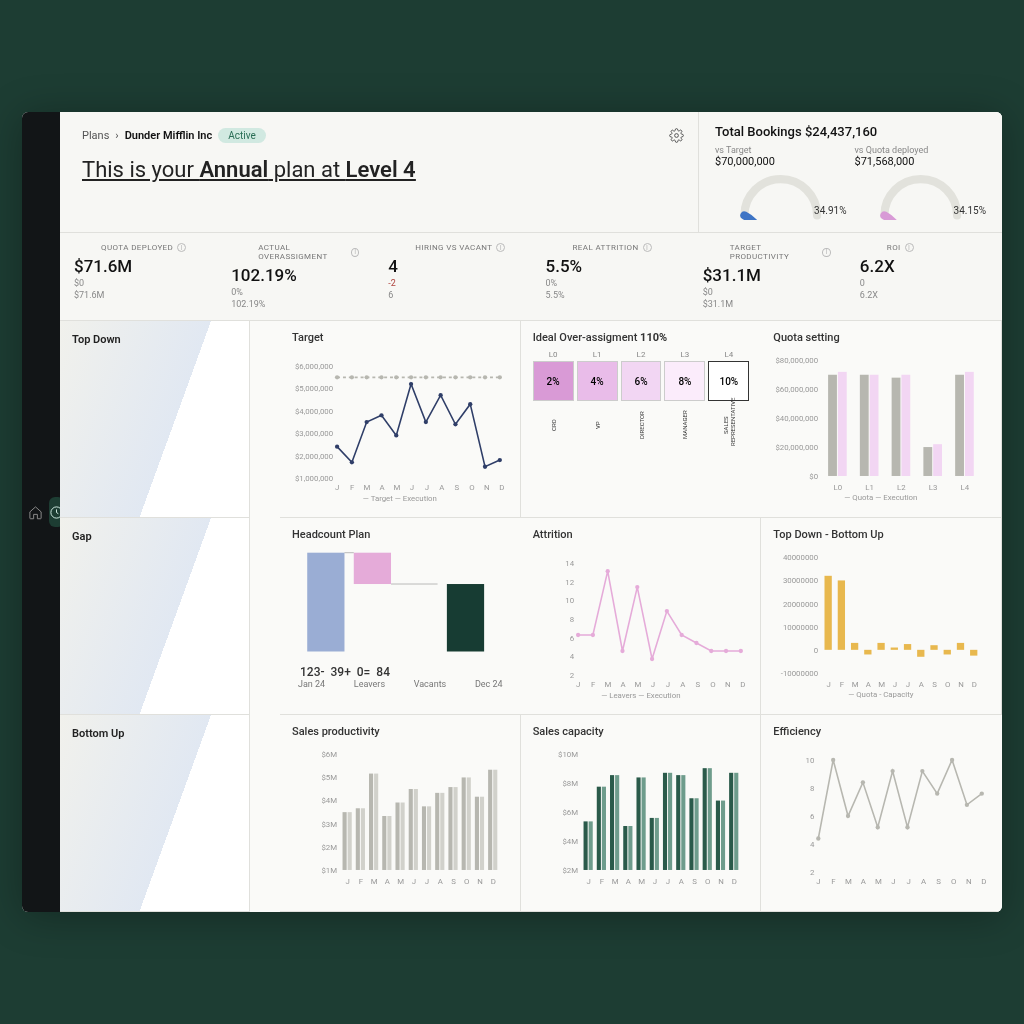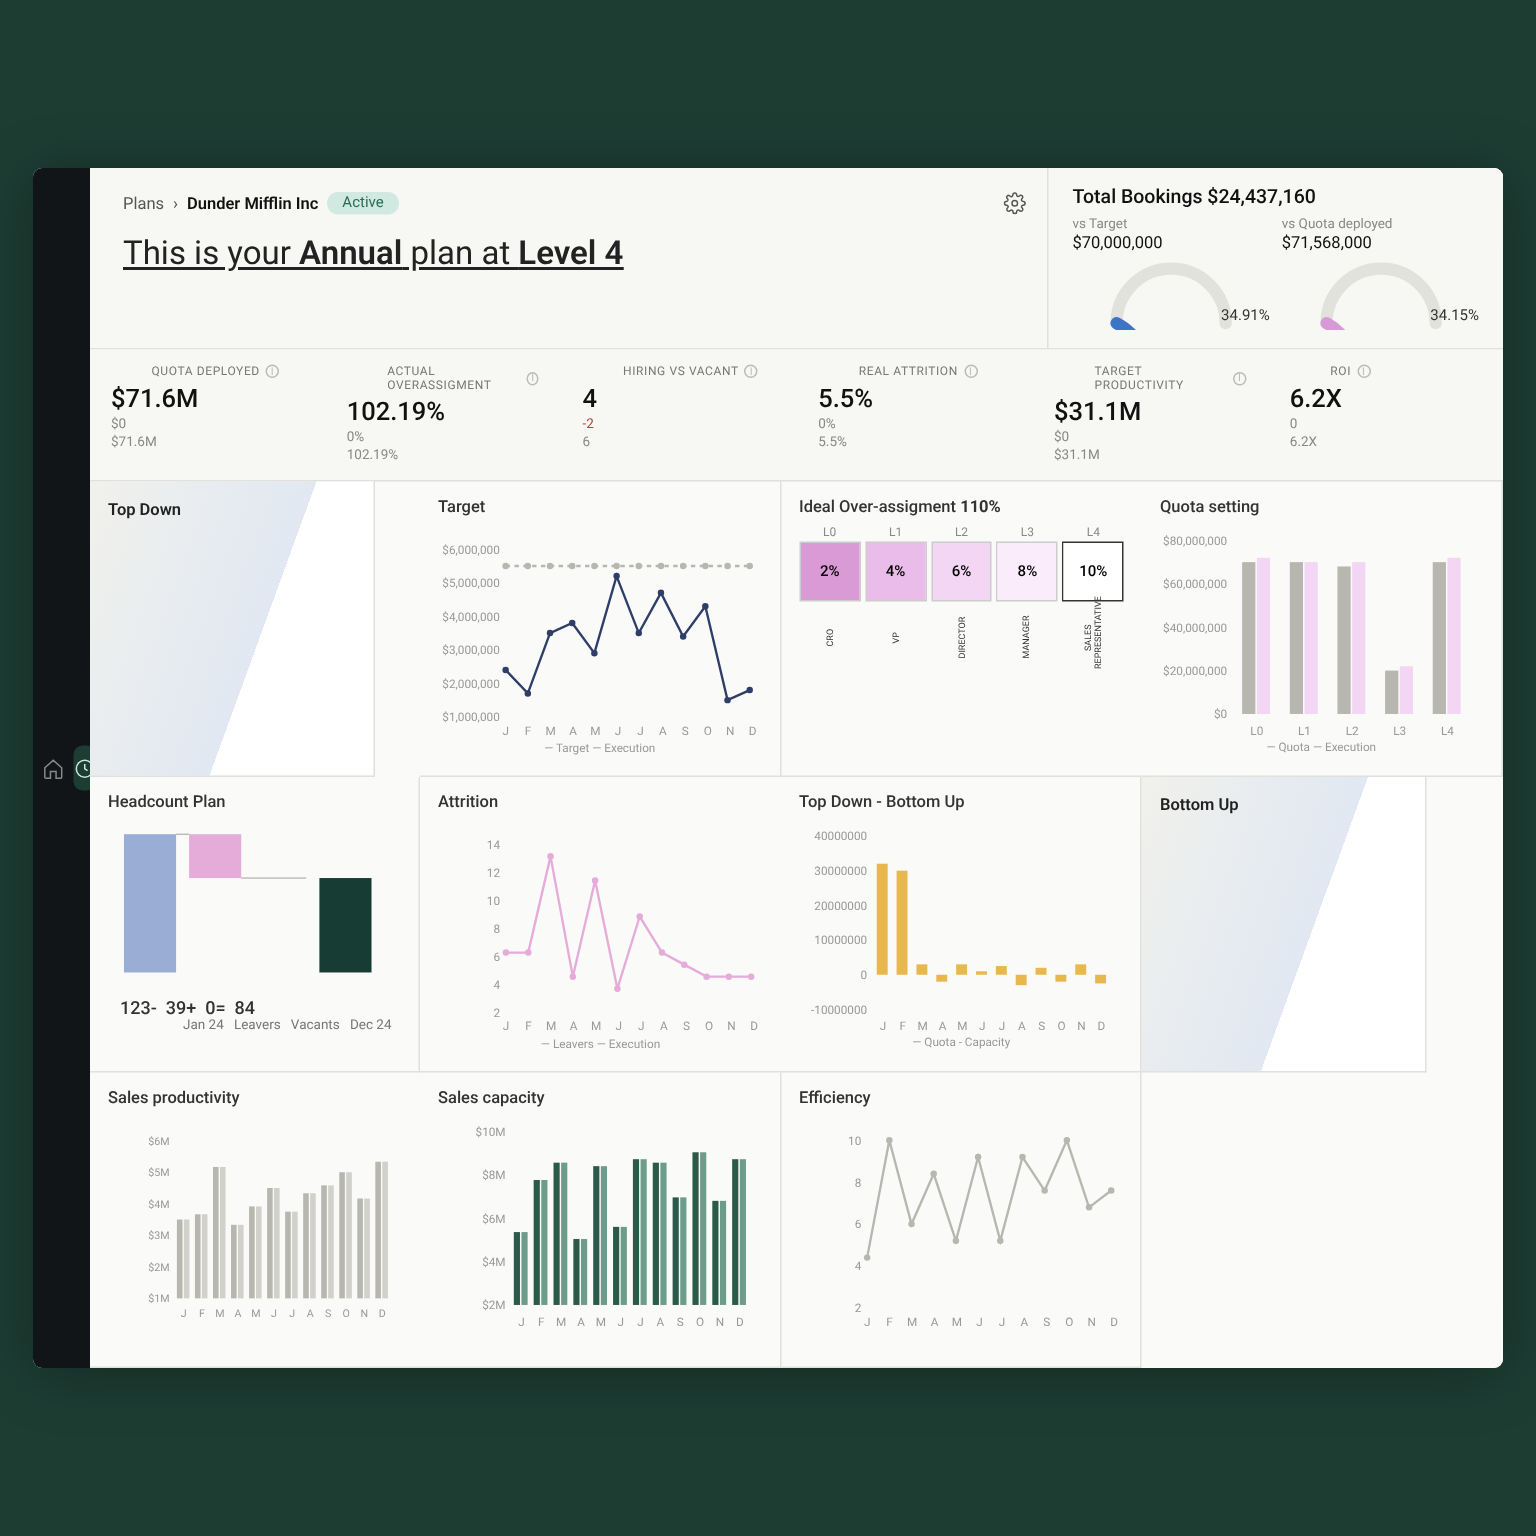--- a/index.html
+++ b/index.html
@@ -39,21 +39,21 @@
   .info-dot { width: 9px; height: 9px; border: 1px solid #bbb; border-radius: 50%; display: inline-flex; align-items: center; justify-content: center; font-size: 7px; color: #bbb; }
   .cell { border-right: 1px solid #e0e0dc; border-bottom: 1px solid #e0e0dc; padding: 10px 12px; position: relative; overflow: hidden; }
   .cell:nth-child(3n) { border-right: none; }
   .row-label-col { width: 190px; border-right: 1px solid #e0e0dc; border-bottom: 1px solid #e0e0dc; background: linear-gradient(110deg, #f1f1ec 0%, #e1e8f2 58%, #ffffff 58%); padding: 12px; }
   .row-label { font-size: 11px; font-weight: 600; color: #222; }
   .grid3 { display: grid; grid-template-columns: 220px 1fr 1fr 1fr; grid-auto-rows: 1fr; flex: 1; }
   .chart-title { font-size: 11px; color: #333; font-weight: 500; margin-bottom: 6px; }
   svg.chart { width: 100%; height: calc(100% - 20px); }
   .axis-tick { font-size: 8px; fill: #999; }
   .legend-text { font-size: 8px; fill: #999; }
-  .waterfall-labels { display: flex; justify-content: space-between; font-size: 9px; color: #777; padding: 0 6px; margin-left: 44px; }
+  .waterfall-labels { display: flex; justify-content: space-between; font-size: 9px; color: #777; padding: 0 6px; }
   .waterfall-values { display: flex; font-size: 12px; color: #333; font-weight: 500; padding: 0 8px; }
   .overassign-row { display: flex; gap: 3px; height: 96px; }
   .oa-col { flex: 1; display: flex; flex-direction: column; align-items: center; }
   .oa-swatch { width: 100%; flex: 1; display: flex; align-items: center; justify-content: center; font-size: 10px; font-weight: 500; border: 1px solid #ccc; }
   .oa-level { font-size: 8px; color: #888; margin-bottom: 2px; }
   .oa-role { font-size: 6px; color: #333; writing-mode: vertical-rl; transform: rotate(180deg); margin-top: 3px; height: 42px; text-align: center; }
 </style>
 </head>
 <body>
 
@@ -313,20 +313,23 @@
             <rect x="131" y="20.75" width="9" height="103.25" fill="#f2d6f3"></rect>
             <rect x="163.39999999999998" y="91.55" width="9" height="32.45" fill="#f2d6f3"></rect>
             <rect x="195.79999999999998" y="17.799999999999997" width="9" height="106.2" fill="#f2d6f3"></rect>
             <text class="axis-tick" x="66.2" y="138" text-anchor="middle">L0</text>
             <text class="axis-tick" x="98.60000000000001" y="138" text-anchor="middle">L1</text>
             <text class="axis-tick" x="131" y="138" text-anchor="middle">L2</text>
             <text class="axis-tick" x="163.39999999999998" y="138" text-anchor="middle">L3</text>
             <text class="axis-tick" x="195.79999999999998" y="138" text-anchor="middle">L4</text>
             <text class="legend-text" x="110" y="149" text-anchor="middle">— Quota   — Execution</text>
           </svg></div>
+        <div class="row-label-col">
+          <div class="row-label">Gap</div>
+        </div>
         <div class="cell">
       <div class="chart-title">Headcount Plan</div><svg class="chart" style="height:114px" viewBox="0 0 220 120">
             <rect x="12" y="6" width="39.2" height="104" fill="#9aadd4"></rect>
             <rect x="61" y="6" width="39.2" height="32.97560975609756" fill="#e5abd9"></rect>
             <line x1="51.2" y1="6" x2="61" y2="6" stroke="#999" stroke-width="0.7"></line>
             <line x1="100.2" y1="38.97560975609756" x2="149.2" y2="38.97560975609756" stroke="#999" stroke-width="0.7"></line>
             <rect x="159" y="38.975609756097555" width="39.2" height="71.02439024390245" fill="#173c33"></rect>
           </svg>
     <div class="waterfall-values">
             <span>123</span>

